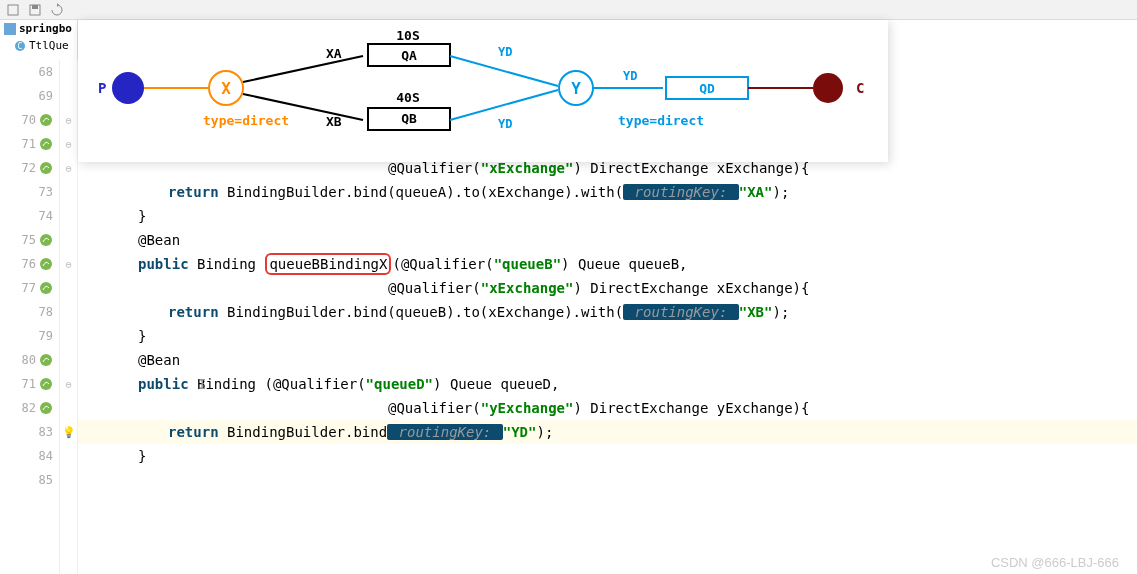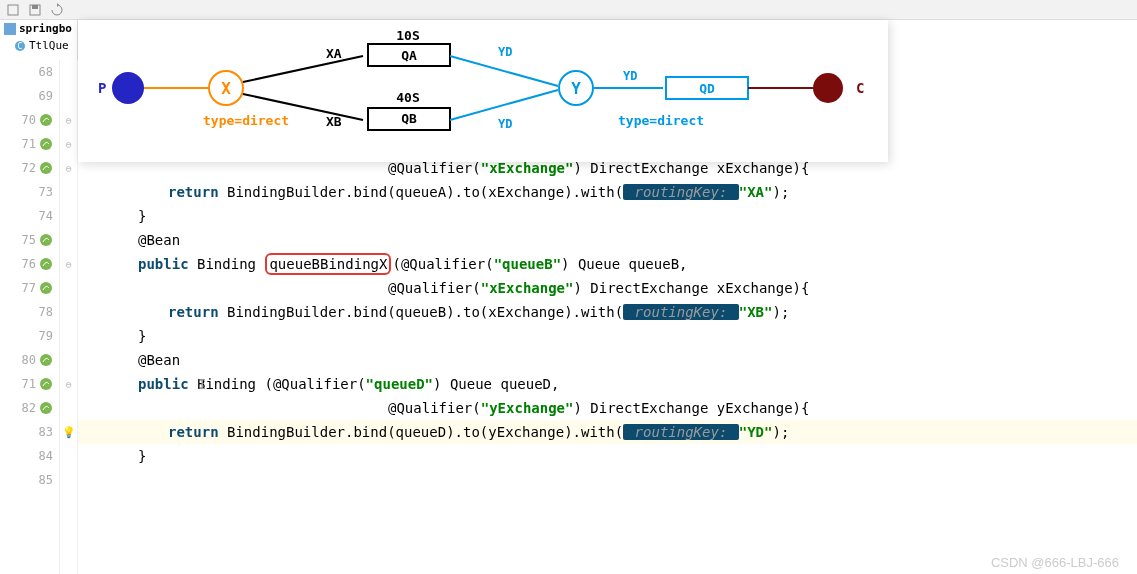--- a/index.html
+++ b/index.html
@@ -243,19 +243,19 @@
     <div class="code-line"><span style="padding-left:30px"></span><span class="kw">return</span><span class="txt"> BindingBuilder.</span><span class="ital">bind</span><span class="txt">(queueA).to(xExchange).with(</span><span class="hint"> routingKey: </span><span class="str">"XA"</span><span class="txt">);</span></div>
     <div class="code-line"><span class="txt">}</span></div>
     <div class="code-line"><span class="ann">@Bean</span></div>
     <div class="code-line"><span class="kw">public</span><span class="txt"> Binding </span><span class="red-box"><span class="txt">queueBBindingX</span></span><span class="txt">(</span><span class="ann">@Qualifier</span><span class="txt">(</span><span class="str">"queueB"</span><span class="txt">) Queue queueB,</span></div>
     <div class="code-line"><span style="padding-left:250px"></span><span class="ann">@Qualifier</span><span class="txt">(</span><span class="str">"xExchange"</span><span class="txt">) DirectExchange xExchange){</span></div>
     <div class="code-line"><span style="padding-left:30px"></span><span class="kw">return</span><span class="txt"> BindingBuilder.</span><span class="ital">bind</span><span class="txt">(queueB).to(xExchange).with(</span><span class="hint"> routingKey: </span><span class="str">"XB"</span><span class="txt">);</span></div>
     <div class="code-line"><span class="txt">}</span></div>
     <div class="code-line"><span class="ann">@Bean</span></div>
     <div class="code-line"><span class="kw">public</span><span class="txt"> Binding </span><span class="txt">(</span><span class="ann">@Qualifier</span><span class="txt">(</span><span class="str">"queueD"</span><span class="txt">) Queue queueD,</span><span class="cursor-mark" style="margin-left:60px">I</span></div>
     <div class="code-line"><span style="padding-left:250px"></span><span class="ann">@Qualifier</span><span class="txt">(</span><span class="str">"yExchange"</span><span class="txt">) DirectExchange yExchange){</span></div>
-    <div class="code-line hl"><span class="bulb">💡</span><span style="padding-left:30px"></span><span class="kw">return</span><span class="txt"> BindingBuilder.</span><span class="ital">bind</span><span class="txt">(queueD).to(yExchange).with(</span><span class="hint"> routingKey: </span><span class="str">"YD"</span><span class="txt">);</span></div>
+    <div class="code-line hl"><span class="bulb">💡</span><span style="padding-left:30px"></span><span class="kw">return</span><span class="txt"> BindingBuilder.</span><span class="ital">bind</span><span class="hint"> routingKey: </span><span class="str">"YD"</span><span class="txt">);</span></div>
     <div class="code-line"><span class="txt">}</span></div>
     <div class="code-line"></div>
   </div>
 </div>
 
 <div class="watermark">CSDN @666-LBJ-666</div>
 
 </body></html>

